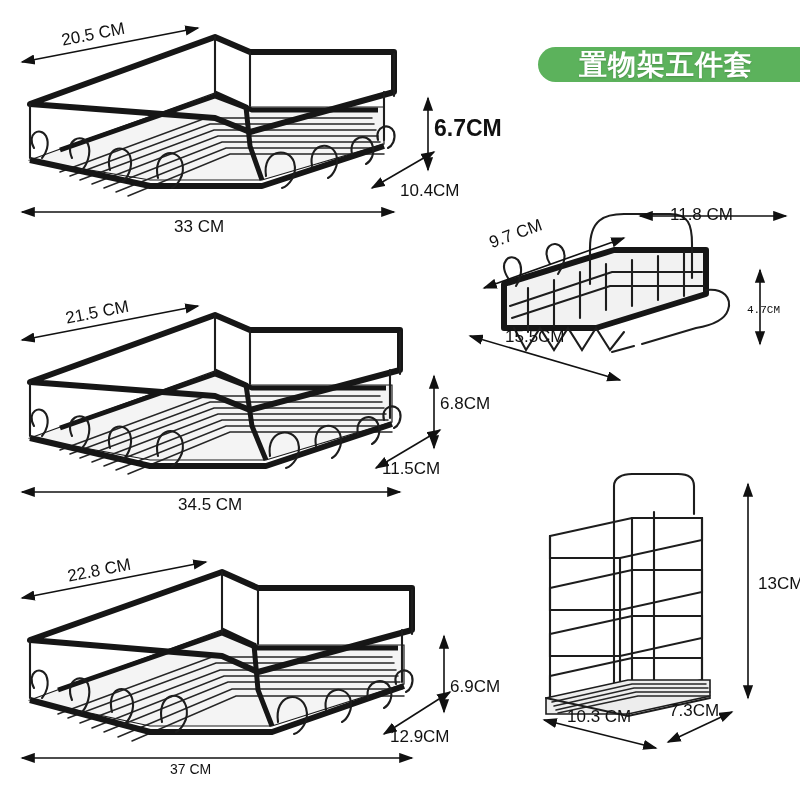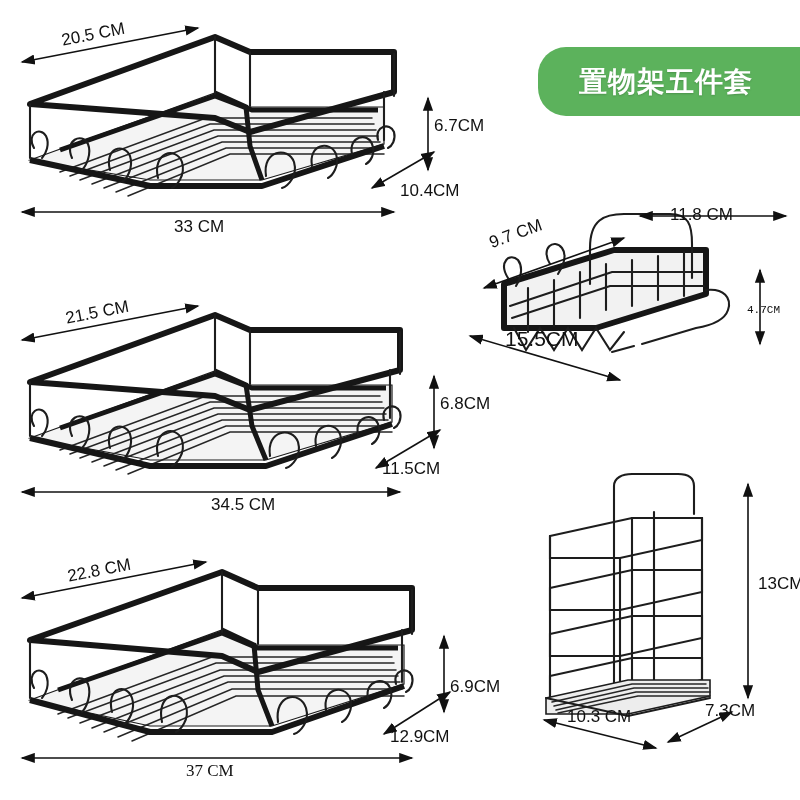--- a/index.html
+++ b/index.html
@@ -42,21 +42,21 @@
   .wire{fill:none;stroke:#1d1d1d;stroke-width:2.1;stroke-linecap:round;}
   .wire-thin{fill:none;stroke:#262626;stroke-width:1.5;stroke-linecap:round;}
   .dimline{fill:none;stroke:#111;stroke-width:1.6;}
   .dimhead{fill:#111;}
 </style>
 </head>
 <body>
 
 <div id="page">
 
-  <div class="badge" style="left:538px;top:47px;width:262px;height:69px;background:#5cb25c;font-size:28px;">
+  <div class="badge" style="left:538px;top:47px;width:262px;height:35px;background:#5cb25c;font-size:28px;">
     <span>置物架五件套</span>
   </div>
 
   <svg class="art" width="800" height="800" viewBox="0 0 800 800" aria-hidden="true">
     <defs>
       <marker id="ah" markerWidth="9" markerHeight="9" refX="8" refY="3.2" orient="auto">
         <path d="M0,0 L9,3.2 L0,6.4 z" class="dimhead"></path>
       </marker>
       <marker id="ah2" markerWidth="9" markerHeight="9" refX="1" refY="3.2" orient="auto">
         <path d="M9,0 L0,3.2 L9,6.4 z" class="dimhead"></path>
@@ -107,21 +107,21 @@
     <line x1="22" y1="62" x2="198" y2="28" class="dimline" marker-end="url(#ah)" marker-start="url(#ah2)"></line>
 
     <line x1="428" y1="98" x2="428" y2="170" class="dimline" marker-end="url(#ah)" marker-start="url(#ah2)"></line>
 
     <line x1="434" y1="152" x2="372" y2="188" class="dimline" marker-end="url(#ah)" marker-start="url(#ah2)"></line>
 
     <line x1="22" y1="212" x2="394" y2="212" class="dimline" marker-end="url(#ah)" marker-start="url(#ah2)"></line>
   </svg>
 
   <div class="dim" style="left:60px;top:32px;font-size:17px;transform:rotate(-11deg);transform-origin:left top;">20.5 CM</div>
-  <div class="dim" style="left:434px;top:117px;font-size:17px;">6.7CM</div>
+  <div class="dim" style="left:434px;top:117px;font-size:23px;font-weight:bold;">6.7CM</div>
   <div class="dim" style="left:378px;top:182px;font-size:17px;margin-left:22px;">10.4CM</div>
   <div class="dim" style="left:174px;top:218px;font-size:17px;">33 CM</div>
 
   <svg class="art" width="800" height="800" viewBox="0 0 800 800" aria-hidden="true">
     <g transform="translate(0,278)">
       <path d="M30,160 L215,93 L246,107 L392,107 L392,144 L266,182 L150,182 Z" fill="#f4f4f4" stroke="#1b1b1b" stroke-width="1.2"></path>
       <g class="wire-thin" stroke="#2a2a2a" stroke-width="1.4">
         <path d="M60,172 L206,118 L380,118"></path>
         <path d="M70,176 L210,124 L382,124"></path>
         <path d="M80,180 L214,130 L384,130"></path>
@@ -153,21 +153,21 @@
       <line x1="22" y1="62" x2="198" y2="28" class="dimline" marker-end="url(#ah)" marker-start="url(#ah2)"></line>
       <line x1="434" y1="98" x2="434" y2="170" class="dimline" marker-end="url(#ah)" marker-start="url(#ah2)"></line>
       <line x1="440" y1="152" x2="376" y2="190" class="dimline" marker-end="url(#ah)" marker-start="url(#ah2)"></line>
       <line x1="22" y1="214" x2="400" y2="214" class="dimline" marker-end="url(#ah)" marker-start="url(#ah2)"></line>
     </g>
   </svg>
 
   <div class="dim" style="left:64px;top:310px;font-size:17px;transform:rotate(-11deg);transform-origin:left top;">21.5 CM</div>
   <div class="dim" style="left:440px;top:395px;font-size:17px;">6.8CM</div>
   <div class="dim" style="left:382px;top:460px;font-size:17px;">11.5CM</div>
-  <div class="dim" style="left:178px;top:496px;font-size:17px;margin-left:33px;">34.5 CM</div>
+  <div class="dim" style="left:178px;top:496px;font-size:17px;">34.5 CM</div>
 
   <svg class="art" width="800" height="800" viewBox="0 0 800 800" aria-hidden="true">
     <g transform="translate(0,540)">
       <path d="M30,160 L222,90 L254,105 L404,105 L404,144 L272,186 L150,186 Z" fill="#f4f4f4" stroke="#1b1b1b" stroke-width="1.2"></path>
       <g class="wire-thin" stroke="#2a2a2a" stroke-width="1.4">
         <path d="M58,174 L212,117 L392,117"></path>
         <path d="M68,178 L216,123 L394,123"></path>
         <path d="M80,183 L220,130 L396,130"></path>
         <path d="M92,188 L224,136 L398,136"></path>
         <path d="M104,192 L228,142 L400,142"></path>
@@ -197,21 +197,21 @@
       <line x1="22" y1="58" x2="206" y2="22" class="dimline" marker-end="url(#ah)" marker-start="url(#ah2)"></line>
       <line x1="444" y1="96" x2="444" y2="172" class="dimline" marker-end="url(#ah)" marker-start="url(#ah2)"></line>
       <line x1="450" y1="152" x2="384" y2="194" class="dimline" marker-end="url(#ah)" marker-start="url(#ah2)"></line>
       <line x1="22" y1="218" x2="412" y2="218" class="dimline" marker-end="url(#ah)" marker-start="url(#ah2)"></line>
     </g>
   </svg>
 
   <div class="dim" style="left:66px;top:568px;font-size:17px;transform:rotate(-11deg);transform-origin:left top;">22.8 CM</div>
   <div class="dim" style="left:450px;top:658px;font-size:17px;margin-top:20px;">6.9CM</div>
   <div class="dim" style="left:390px;top:728px;font-size:17px;">12.9CM</div>
-  <div class="dim" style="left:186px;top:762px;font-size:17px;font-family:Liberation Serif, serif;">37 CM</div>
+  <div class="dim" style="left:170px;top:762px;font-size:14px;">37 CM</div>
 
   <svg class="art" width="800" height="800" viewBox="0 0 800 800" aria-hidden="true">
     <g transform="translate(492,232)">
 
       <path d="M12,52 L122,18 L214,18 L214,62 L104,96 L12,96 Z" fill="#f2f2f2" stroke="#181818" stroke-width="1.2"></path>
 
       <path d="M12,52 L122,18 L214,18 L214,62 L104,96 L12,96 Z" fill="none" class="stroke" stroke-width="6" stroke-linejoin="round"></path>
 
       <g class="wire">
         <path d="M36,56 L36,100"></path>
@@ -248,21 +248,21 @@
 
       <line x1="268" y1="38" x2="268" y2="112" class="dimline" marker-end="url(#ah)" marker-start="url(#ah2)"></line>
 
       <line x1="-22" y1="104" x2="128" y2="148" class="dimline" marker-end="url(#ah)" marker-start="url(#ah2)"></line>
     </g>
   </svg>
 
   <div class="dim" style="left:487px;top:235px;font-size:17px;transform:rotate(-20deg);transform-origin:left top;">9.7 CM</div>
   <div class="dim" style="left:648px;top:206px;font-size:17px;margin-left:22px;">11.8 CM</div>
   <div class="dim" style="left:747px;top:305px;font-size:11px;font-family:Liberation Mono, monospace;">4.7CM</div>
-  <div class="dim" style="left:505px;top:328px;font-size:21px;text-align:center;">15.5CM</div>
+  <div class="dim" style="left:505px;top:328px;font-size:17px;text-align:center;">15.5CM</div>
 
   <svg class="art" width="800" height="800" viewBox="0 0 800 800" aria-hidden="true">
     <g transform="translate(536,492)">
 
       <path d="M78,8 L78,-6 C78,-14 86,-18 96,-18 L142,-18 C152,-18 158,-14 158,-6 L158,22" class="wire" stroke-width="2.6"></path>
 
       <g class="wire" stroke-width="2.4">
         <path d="M14,44 L96,26 L166,26 L166,48 L84,66 L14,66 Z"></path>
         <path d="M14,96 L96,78 L166,78 L166,100 L84,118 L14,118 Z"></path>
         <path d="M14,142 L96,124 L166,124 L166,146 L84,164 L14,164 Z"></path>
@@ -293,15 +293,15 @@
       <line x1="212" y1="-8" x2="212" y2="206" class="dimline" marker-end="url(#ah)" marker-start="url(#ah2)"></line>
 
       <line x1="8" y1="228" x2="120" y2="256" class="dimline" marker-end="url(#ah)" marker-start="url(#ah2)"></line>
 
       <line x1="132" y1="250" x2="196" y2="220" class="dimline" marker-end="url(#ah)" marker-start="url(#ah2)"></line>
     </g>
   </svg>
 
   <div class="dim" style="left:758px;top:575px;font-size:17px;">13CM</div>
   <div class="dim" style="left:567px;top:708px;font-size:17px;">10.3 CM</div>
-  <div class="dim" style="left:705px;top:702px;font-size:17px;text-align:center;">7.3CM</div>
+  <div class="dim" style="left:669px;top:702px;font-size:17px;text-align:center;">7.3CM</div>
 
 </div>
 
 </body></html>

